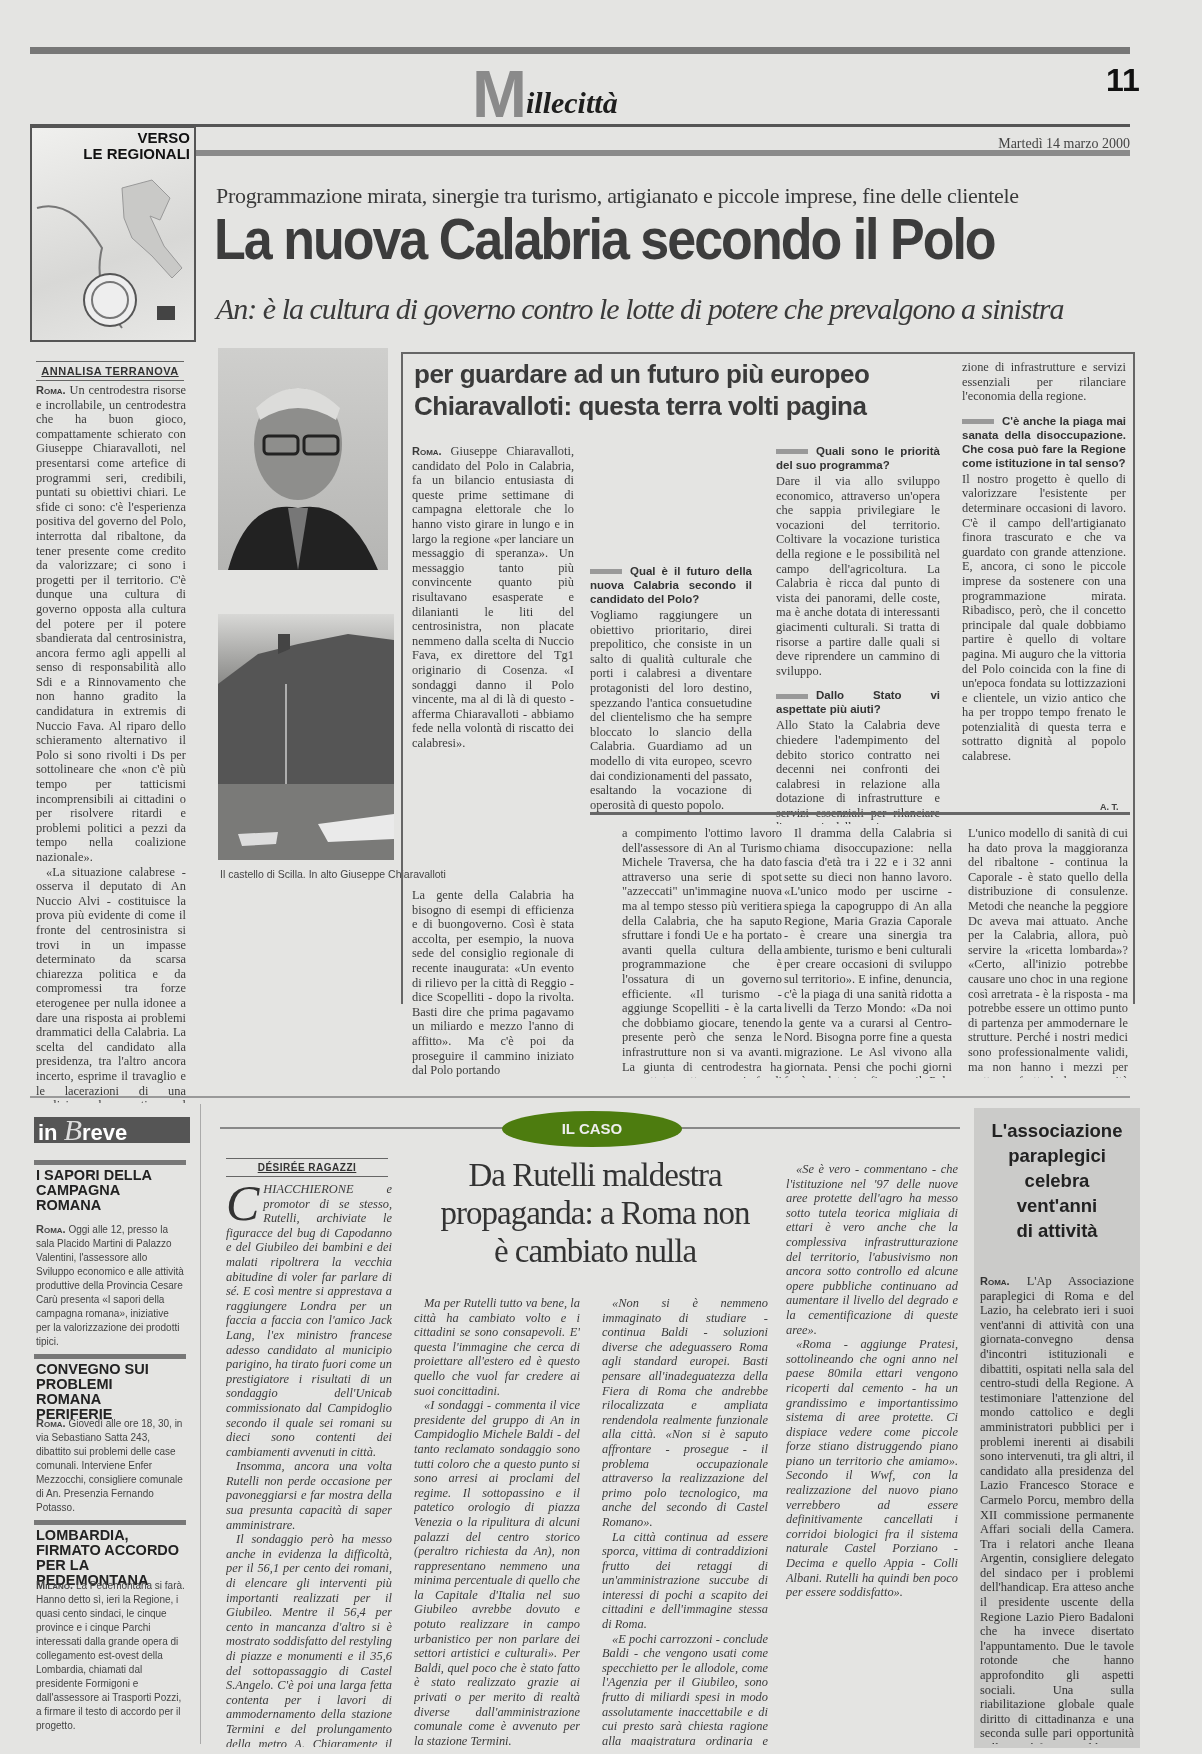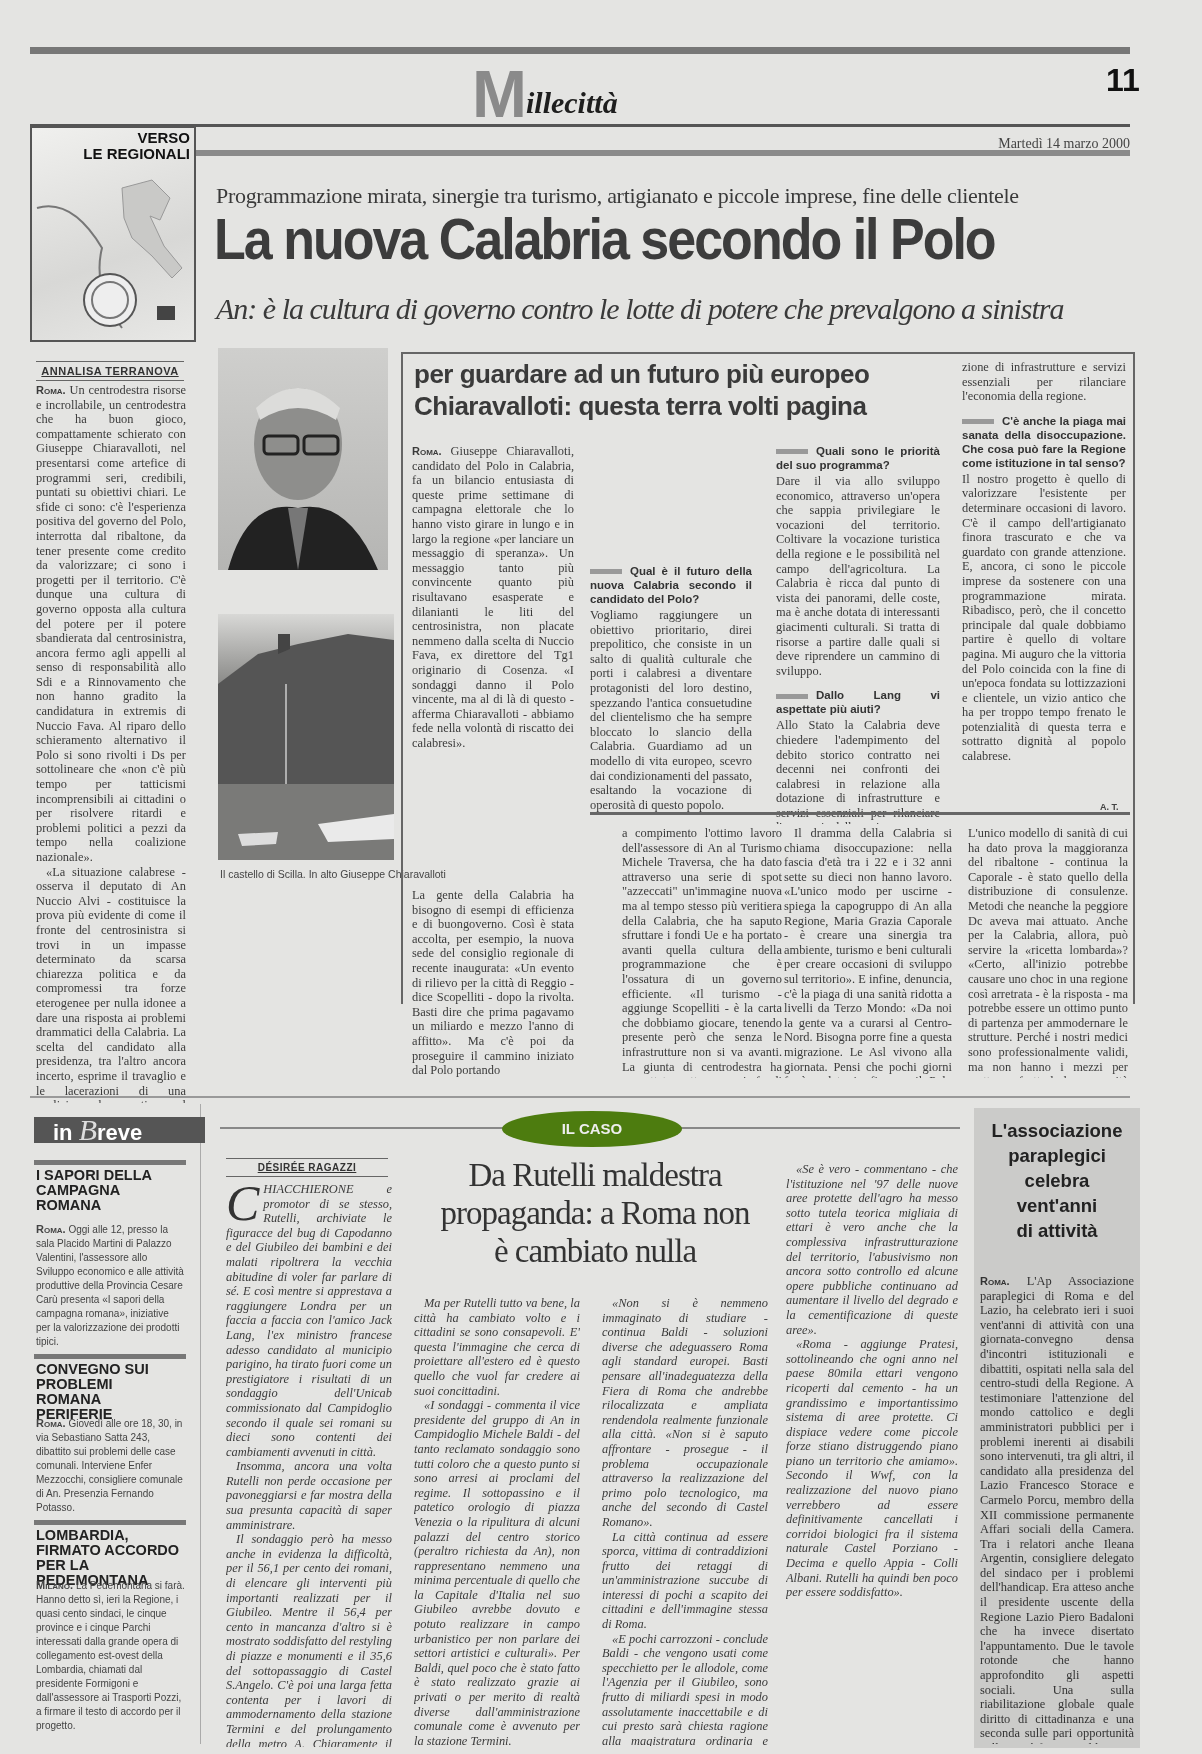--- a/index.html
+++ b/index.html
@@ -19,21 +19,21 @@
   .col{position:absolute;font-size:12.4px;line-height:14.6px;text-align:justify;color:#3b3b3b;}
   .col p{margin:0;text-indent:10px;}
   .col p.first{text-indent:0;}
   .place{font-variant:small-caps;font-weight:bold;font-family:"Liberation Sans",sans-serif;font-size:11px;}
   .q{font-family:"Liberation Sans",sans-serif;font-weight:bold;font-size:11.5px;line-height:14px;color:#333;margin:10px 0 2px 0;text-align:justify;}
   .q .sq{display:inline-block;width:32px;height:5px;background:#999;margin-right:8px;vertical-align:middle;}
   .photo{position:absolute;overflow:hidden;}
   .inter-box{position:absolute;left:401px;top:352px;width:730px;border:2px solid #666;border-bottom:none;}
   .inter-title{position:absolute;left:414px;top:358px;font-family:"Liberation Sans",sans-serif;font-weight:bold;font-size:26px;line-height:32px;color:#3a3a3a;letter-spacing:-0.5px;}
   .caption{position:absolute;left:220px;top:868px;font-family:"Liberation Sans",sans-serif;font-size:10.5px;color:#444;}
-  .breve-header{position:absolute;left:34px;top:1117px;width:152px;height:26px;background:#555;color:#fff;font-family:"Liberation Sans",sans-serif;font-weight:bold;font-size:22px;line-height:26px;padding-left:19px;}
+  .breve-header{position:absolute;left:34px;top:1117px;width:152px;height:26px;background:#555;color:#fff;font-family:"Liberation Sans",sans-serif;font-weight:bold;font-size:22px;line-height:26px;padding-left:4px;}
   .breve-header .b{font-family:"Liberation Serif",serif;font-style:italic;font-weight:normal;font-size:30px;color:#ddd;}
   .brief-rule{position:absolute;left:34px;width:152px;height:5px;background:#777;}
   .brief-title{position:absolute;left:36px;font-family:"Liberation Sans",sans-serif;font-weight:bold;font-size:14.5px;line-height:15px;color:#222;}
   .brief-text{position:absolute;left:36px;width:150px;font-family:"Liberation Sans",sans-serif;font-size:10px;line-height:14px;color:#444;}
   .caso-badge{position:absolute;left:502px;top:1111px;width:180px;height:36px;border-radius:50%;background:#4d7c0f;color:#eee;font-family:"Liberation Sans",sans-serif;font-weight:bold;font-size:15px;text-align:center;line-height:36px;}
   .caso-title{position:absolute;left:440px;top:1156px;font-size:33px;line-height:38px;color:#333;text-align:center;width:310px;letter-spacing:-1px;}
   .italic-col{font-style:italic;}
   .dropcap{float:left;font-size:50px;line-height:42px;margin:0 4px 0 0;color:#333;}
   .para-box{position:absolute;left:974px;top:1108px;width:166px;height:640px;background:#cbcbc9;}
   .para-title{position:absolute;left:974px;top:1118px;width:166px;text-align:center;font-family:"Liberation Sans",sans-serif;font-weight:bold;font-size:18.5px;line-height:25px;color:#222;}
@@ -112,21 +112,21 @@
   <p class="first"><span class="place">Roma.</span> <span>Giuseppe Chiaravalloti, candidato del Polo in Calabria, fa un bilancio entusiasta di queste prime settimane di campagna elettorale che lo hanno visto girare in lungo e in largo la regione «per lanciare un messaggio di speranza». Un messaggio tanto più convincente quanto più risultavano esasperate e dilanianti le liti del centrosinistra, non placate nemmeno dalla scelta di Nuccio Fava, ex direttore del Tg1 originario di Cosenza. «I sondaggi danno il Polo vincente, ma al di là di questo - afferma Chiaravalloti - abbiamo fede nella volontà di riscatto dei calabresi».</span></p>
 </div>
 <div class="col" style="left:590px;top:444px;width:162px;height:380px;overflow:hidden;">
   <div style="height:110px;"></div>
   <div class="q"><span class="sq"></span><span>Qual è il futuro della nuova Calabria secondo il candidato del Polo?</span></div>
   <p class="first">Vogliamo raggiungere un obiettivo prioritario, direi prepolitico, che consiste in un salto di qualità culturale che porti i calabresi a diventare protagonisti del loro destino, spezzando l'antica consuetudine del clientelismo che ha sempre bloccato lo slancio della Calabria. Guardiamo ad un modello di vita europeo, scevro dai condizionamenti del passato, esaltando la vocazione di operosità di questo popolo.</p>
 </div>
 <div class="col" style="left:776px;top:444px;width:164px;height:380px;overflow:hidden;">
   <div class="q" style="margin-top:0;"><span class="sq"></span><span>Quali sono le priorità del suo programma?</span></div>
   <p class="first">Dare il via allo sviluppo economico, attraverso un'opera che sappia privilegiare le vocazioni del territorio. Coltivare la vocazione turistica della regione e le possibilità nel campo dell'agricoltura. La Calabria è ricca dal punto di vista dei panorami, delle coste, ma è anche dotata di interessanti giacimenti culturali. Si tratta di risorse a partire dalle quali si deve riprendere un cammino di sviluppo.</p>
-  <div class="q"><span class="sq"></span><span>Dallo Lang vi aspettate più aiuti?</span></div>
+  <div class="q"><span class="sq"></span><span>Dallo Stato vi aspettate più aiuti?</span></div>
   <p class="first">Allo Stato la Calabria deve chiedere l'adempimento del debito storico contratto nei decenni nei confronti dei calabresi in relazione alla dotazione di infrastrutture e servizi essenziali per rilanciare l'economia della regione.</p>
 </div>
 <div class="col" style="left:962px;top:360px;width:164px;height:440px;overflow:hidden;">
   <p class="first">zione di infrastrutture e servizi essenziali per rilanciare l'economia della regione.</p>
   <div class="q"><span class="sq"></span><span>C'è anche la piaga mai sanata della disoccupazione. Che cosa può fare la Regione come istituzione in tal senso?</span></div>
   <p class="first">Il nostro progetto è quello di valorizzare l'esistente per determinare occasioni di lavoro. C'è il campo dell'artigianato finora trascurato e che va guardato con grande attenzione. E, ancora, ci sono le piccole imprese da sostenere con una programmazione mirata. Ribadisco, però, che il concetto principale dal quale dobbiamo partire è quello di voltare pagina. Mi auguro che la vittoria del Polo coincida con la fine di un'epoca fondata su lottizzazioni e clientele, un vizio antico che ha per troppo tempo frenato le potenzialità di questa terra e sottratto dignità al popolo calabrese.</p>
 </div>
 <div class="signoff">A. T.</div>
 <div class="rule" style="left:590px;top:812px;width:540px;height:3px;background:#666;"></div>
 

